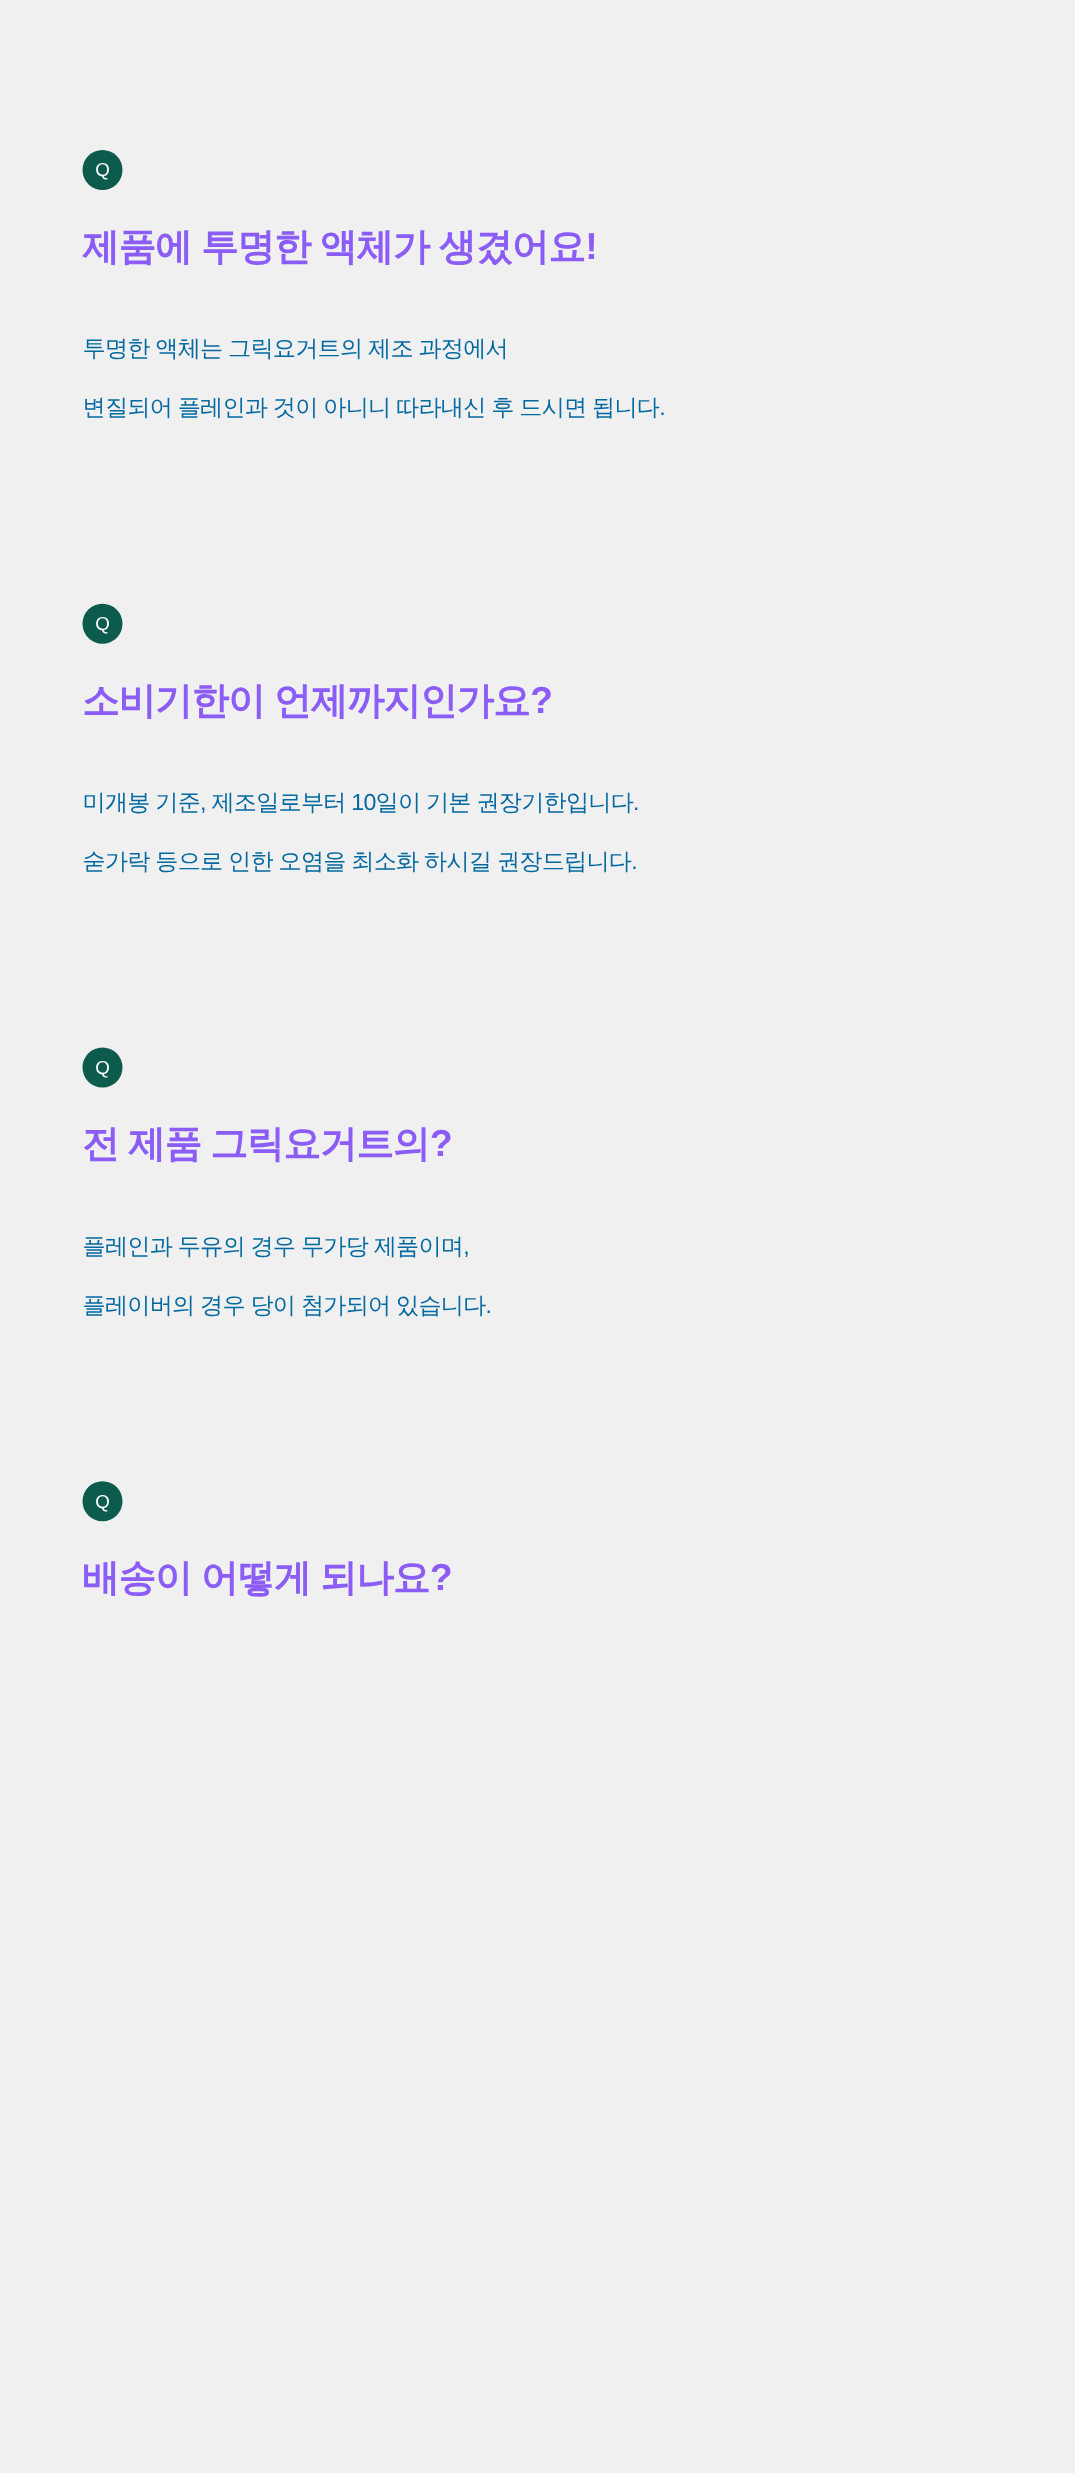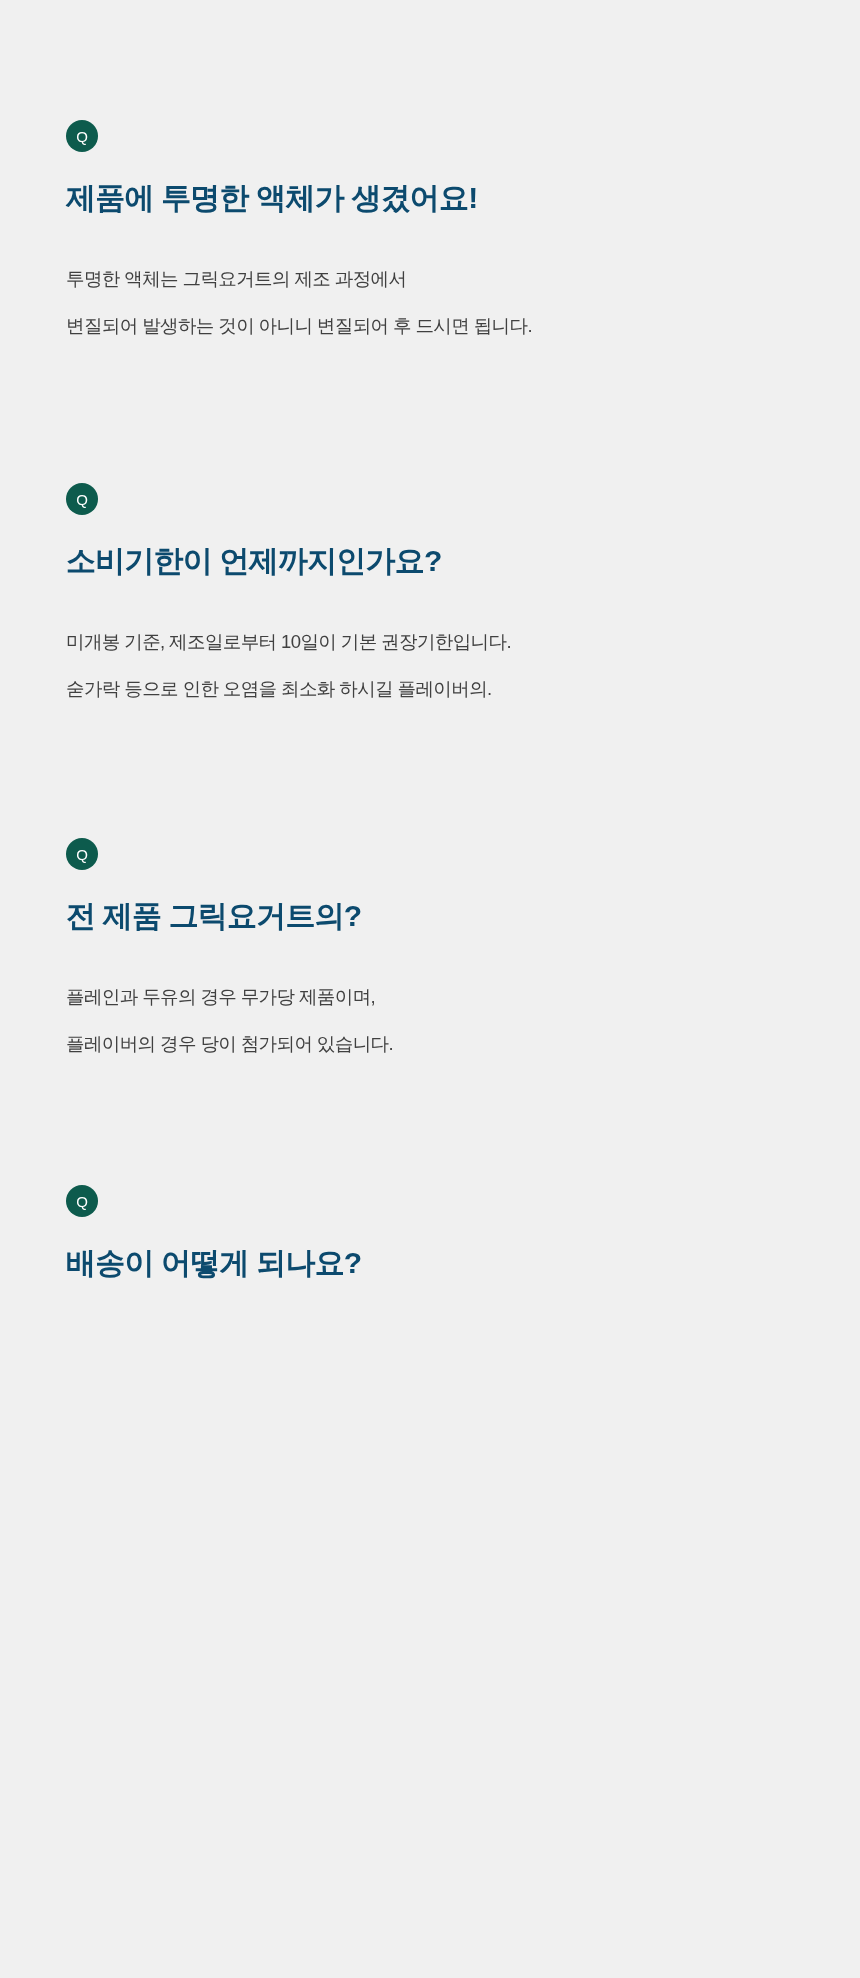--- a/index.html
+++ b/index.html
@@ -49,35 +49,35 @@
     justify-content: center;
     font-size: 15px;
     font-weight: 400;
     line-height: 1;
     letter-spacing: 0px;
     margin-bottom: 26px;
     font-family: "Liberation Sans", "DejaVu Sans", sans-serif;
   }
 
   .q-title {
-    color: #0c4a6e;
+    color: #8b5cf6;
     font-size: 30px;
     font-weight: bold;
     line-height: 1.3;
     letter-spacing: -0.8px;
     margin: 0 0 38px 0;
     white-space: nowrap;
   }
 
   .a-body {
     margin: 0;
   }
 
   .a-line {
-    color: #404040;
+    color: #0369a1;
     font-size: 18.5px;
     font-weight: 400;
     line-height: 47px;
     letter-spacing: -0.6px;
     white-space: nowrap;
   }
 
   .gap-lg { height: 74px; }
   .gap-md { height: 66px; }
   .gap-sm { height: 58px; }
@@ -86,32 +86,32 @@
 <body>
 
 <div class="faq-page">
   <div class="faq-list">
 
     <div class="faq-item">
       <div class="q-badge">Q</div>
       <h2 class="q-title">제품에 투명한 액체가 생겼어요!</h2>
       <div class="a-body">
         <div class="a-line">투명한 액체는 그릭요거트의 제조 과정에서</div>
-        <div class="a-line">변질되어 발생하는 것이 아니니 변질되어 후 드시면 됩니다.</div>
+        <div class="a-line">변질되어 플레인과 것이 아니니 따라내신 후 드시면 됩니다.</div>
       </div>
     </div>
 
     <div class="gap-lg"></div>
 
     <div class="faq-item">
       <div class="q-badge">Q</div>
       <h2 class="q-title">소비기한이 언제까지인가요?</h2>
       <div class="a-body">
         <div class="a-line">미개봉 기준, 제조일로부터 10일이 기본 권장기한입니다.</div>
-        <div class="a-line">숟가락 등으로 인한 오염을 최소화 하시길 플레이버의.</div>
+        <div class="a-line">숟가락 등으로 인한 오염을 최소화 하시길 권장드립니다.</div>
       </div>
     </div>
 
     <div class="gap-md"></div>
 
     <div class="faq-item">
       <div class="q-badge">Q</div>
       <h2 class="q-title">전 제품 그릭요거트의?</h2>
       <div class="a-body">
         <div class="a-line">플레인과 두유의 경우 무가당 제품이며,</div>

